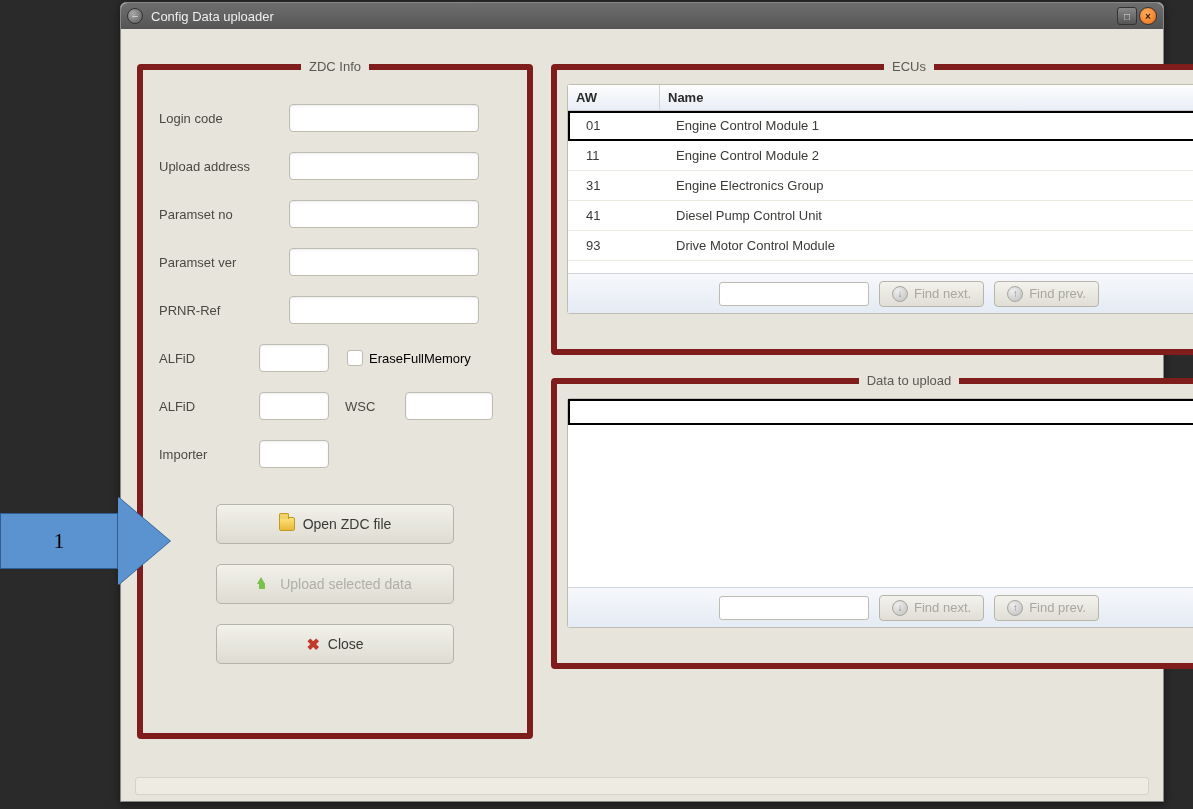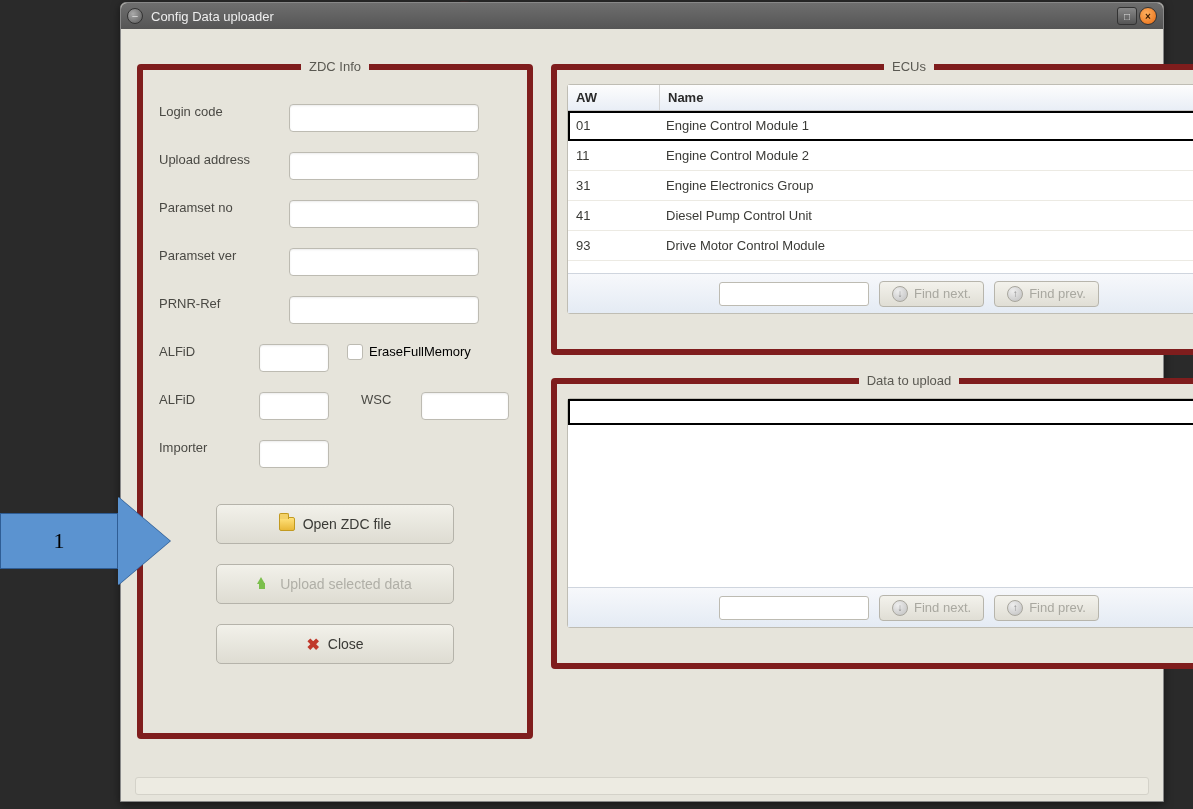--- a/index.html
+++ b/index.html
@@ -114,21 +114,21 @@
   }
   .data-upload {
     left: 430px;
     top: 344px;
     width: 716px;
     height: 296px;
   }
 
   .form-row {
     display: flex;
-    align-items: flex-start;
+    align-items: center;
     margin: 20px 6px 0 6px;
   }
   .form-row label {
     width: 130px;
     color: #4a4944;
   }
   .text-input {
     height: 28px;
     border: 1px solid #bdbbb2;
     border-radius: 4px;
@@ -225,21 +225,21 @@
     display:flex;
     height:30px;
     align-items:center;
     border-bottom:1px solid #eceae3;
     color:#3a3a36;
   }
   .list-row.selected {
     outline:2px solid #000;
     outline-offset:-2px;
   }
-  .list-row .cell { padding:0 8px; }
+  .list-row .cell { padding:0 18px; }
   .list-row .cell.aw { width:90px; }
   .list-row .cell.name { flex:1; }
 
   .list-footer {
     height:40px;
     background:linear-gradient(#f7f8fb,#e4ebf4);
     border-top:1px solid #cfd5de;
     display:flex;
     align-items:center;
     justify-content:center;
@@ -346,21 +346,21 @@
       <div class="form-row">
         <label style="width:100px">ALFiD</label>
         <input class="text-input w70" value="" style="">
         <span style="width:18px"></span>
         <span class="chk"></span>
         <span>EraseFullMemory</span>
       </div>
       <div class="form-row">
         <label style="width:100px">ALFiD</label>
         <input class="text-input w70" value="" style="">
-        <label style="width:60px;margin-left:32px">WSC</label>
+        <label style="width:60px;margin-left:16px">WSC</label>
         <input class="text-input w88" value="" style="">
       </div>
       <div class="form-row">
         <label style="width:100px">Importer</label>
         <input class="text-input w70" value="" style="">
       </div>
 
       <button class="big-btn" style="margin-top:36px">
         <span class="icon-folder"></span>
         <span>Open ZDC file</span>

